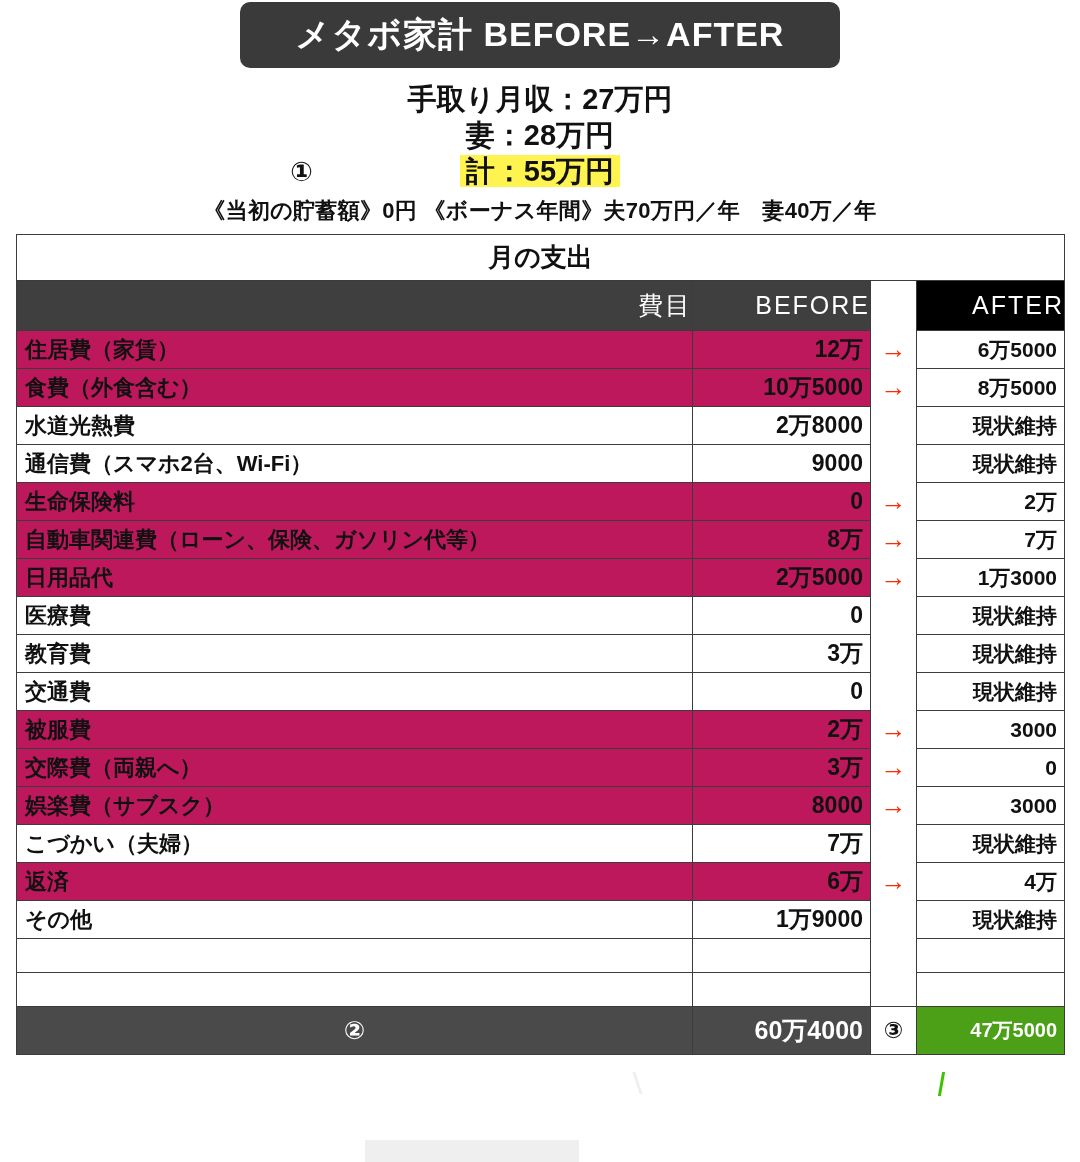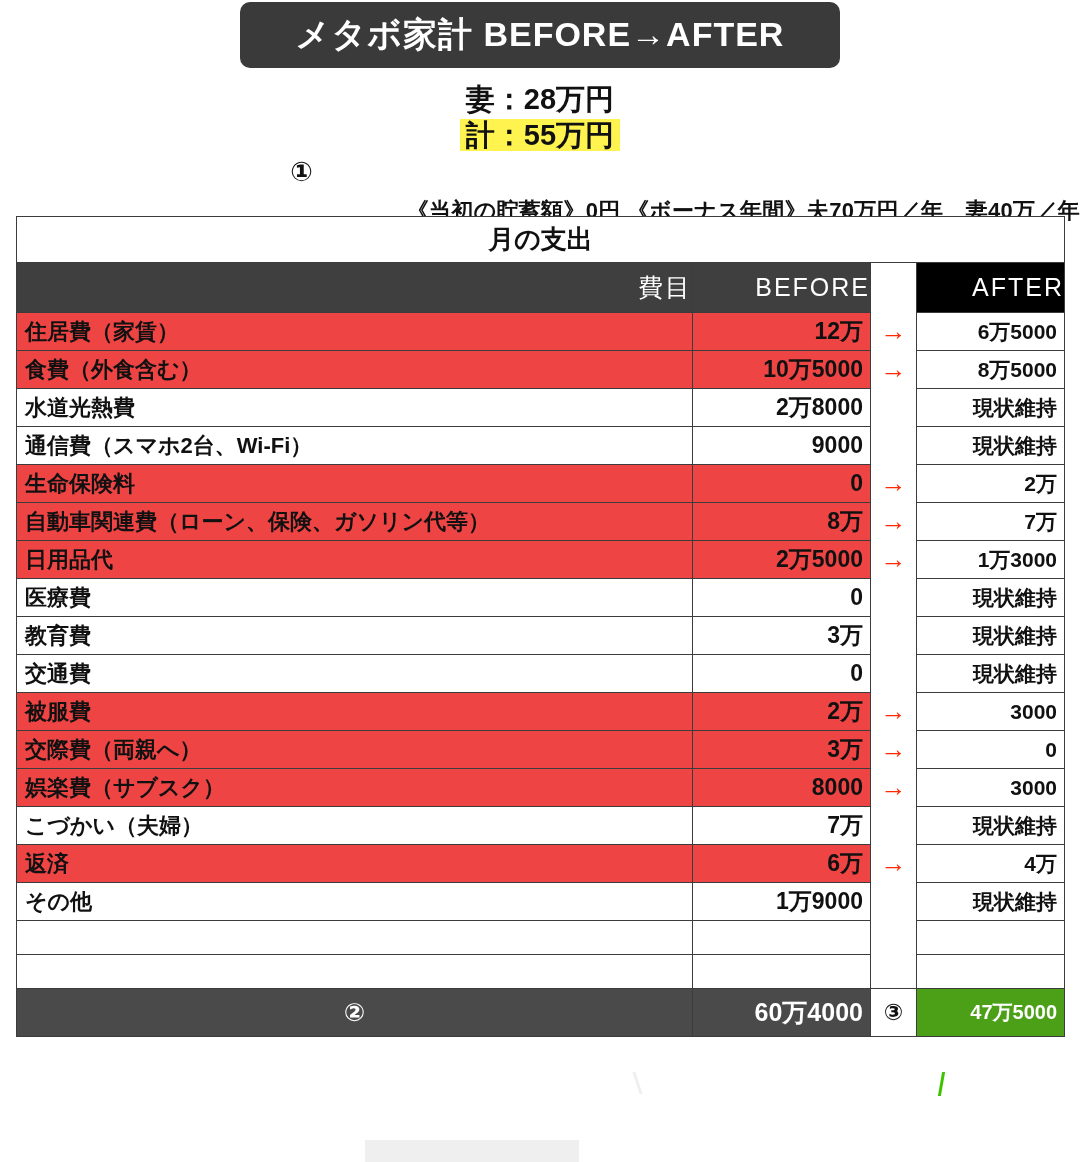--- a/index.html
+++ b/index.html
@@ -50,30 +50,30 @@
   .circle-one {
     position: absolute;
     left: 290px; top: 156px;
     font-size: 27px;
     font-weight: bold;
   }
   .note {
     position: absolute;
     left: 0; top: 196px;
     width: 1080px;
-    text-align: right;
+    text-align: center;
     font-size: 22px;
     font-weight: bold;
     letter-spacing: 0.3px;
   }
 
   
   .table-wrap {
     position: absolute;
-    left: 16px; top: 216px;
+    left: 16px; top: 234px;
     width: 1048px;
   }
   table.sheet {
     border-collapse: collapse;
     width: 1048px;
     table-layout: fixed;
   }
   table.sheet td, table.sheet th {
     border: 1px solid #3c3c3c;
     padding: 0;
@@ -108,21 +108,21 @@
   col.c-before { width: 178px; }
   col.c-gap { width: 46px; }
   col.c-after { width: 148px; }
 
   tr.data td { height: 38px; font-size: 22px; font-weight: bold; }
   tr.data td.item {
     padding-left: 8px;
     text-align: left;
     background: #ffffff;
   }
-  tr.data.alt td.item, tr.data.alt td.before { background: #ef4444; }
+  tr.data.alt td.item, tr.data.alt td.before { background: #be185d; }
   tr.data td.before {
     text-align: right;
     padding-right: 7px;
     background: #ffffff;
     font-size: 23px;
   }
   tr.data td.gap {
     background: #ffffff;
     border-top: none; border-bottom: none;
     text-align: center;
@@ -225,20 +225,21 @@
 </head>
 <body>
 
 <div class="page">
 
   <div class="title-bar">
     <span class="title-text">メタボ家計 BEFORE→AFTER</span>
   </div>
 
   <div class="income">
+    <div class="line">手取り月収：27万円</div>
     <div class="line">妻：28万円</div>
     <div class="line total"><span class="hl">計：55万円</span></div>
   </div>
   <div class="circle-one">①</div>
 
   <div class="note">《当初の貯蓄額》0円 《ボーナス年間》夫70万円／年　妻40万／年</div>
 
   <div class="table-wrap">
     <table class="sheet">
       <colgroup>

